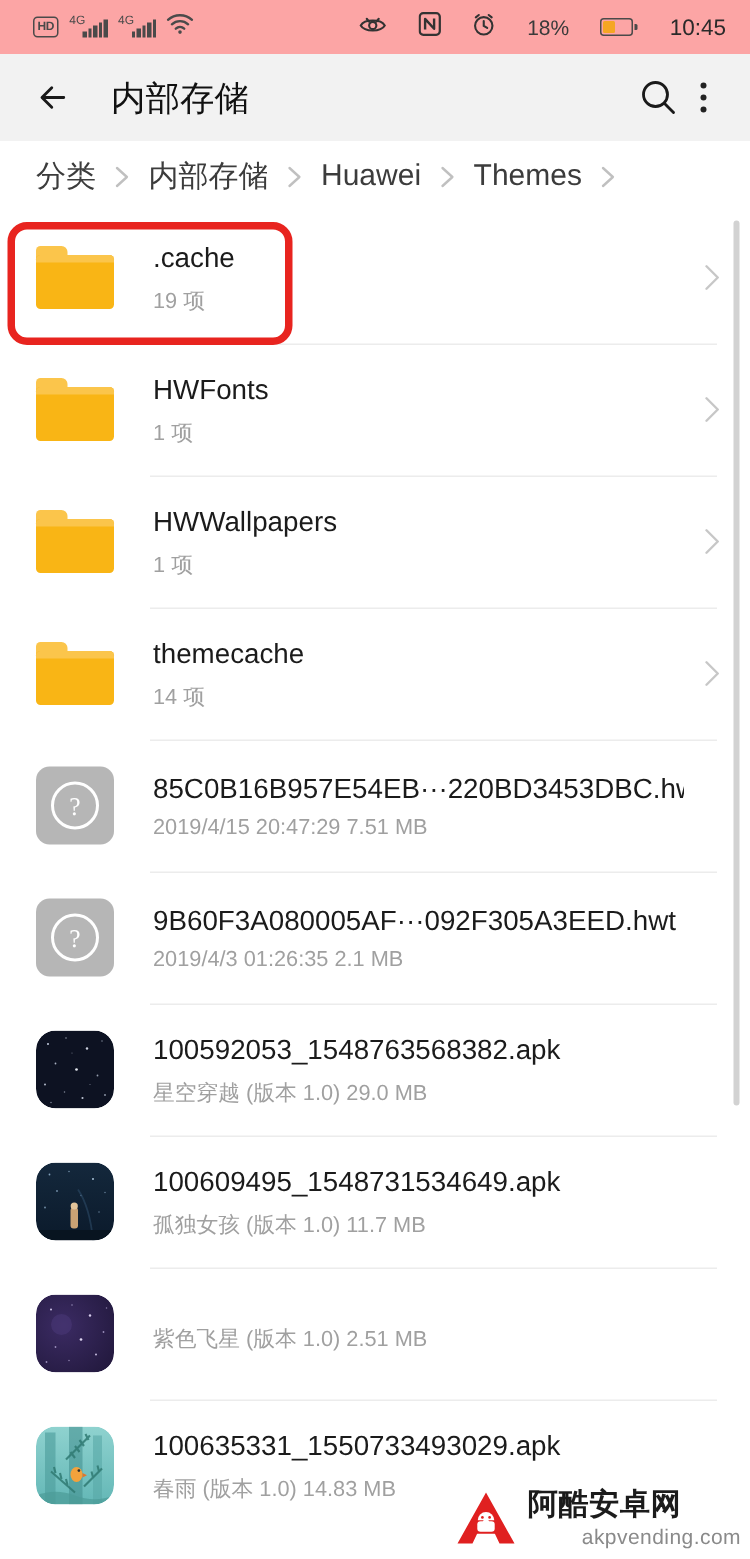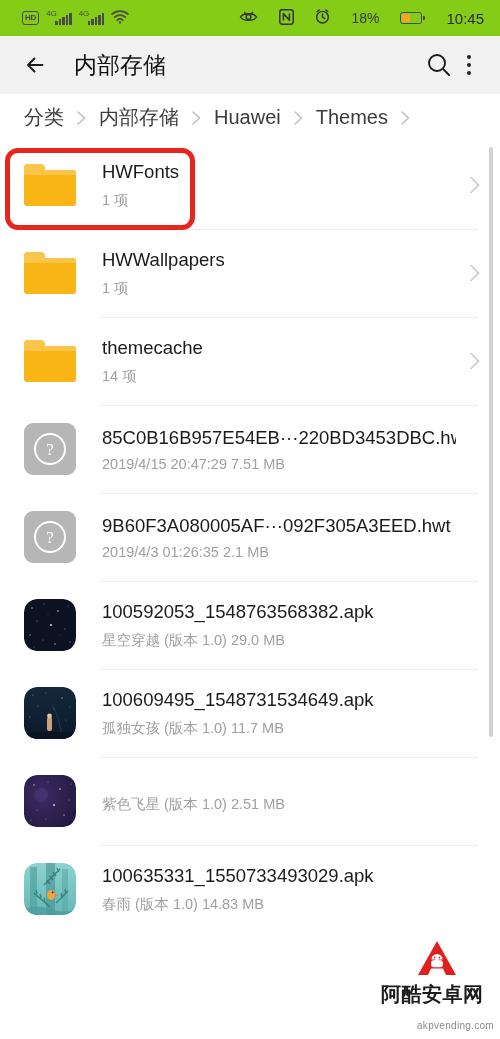--- a/index.html
+++ b/index.html
@@ -13,21 +13,21 @@
     font-family: "Liberation Sans", "DejaVu Sans", sans-serif;
     overflow: hidden;
     position: relative;
     color: #1a1a1a;
     -webkit-font-smoothing: antialiased;
   }
 
   
   .statusbar {
     height: 36px;
-    background: #84cc16;
+    background: #fca5a5;
     display: flex;
     align-items: center;
     justify-content: space-between;
     padding: 0 16px 0 22px;
     box-sizing: border-box;
     font-size: 15px;
     color: #3a3a3a;
   }
   .sb-left, .sb-right {
     display: flex;
@@ -301,34 +301,33 @@
 
   
   .watermark {
     position: absolute;
     right: 6px;
     bottom: 8px;
     display: flex;
     align-items: center;
     gap: 7px;
     z-index: 20;
-    flex-direction: column;
   }
   .wm-logo { width: 42px; height: 38px; flex: 0 0 auto; }
   .wm-text { line-height: 1; }
   .wm-cn {
     font-size: 20px;
     font-weight: bold;
     color: #1b1b1b;
     letter-spacing: 0.5px;
   }
   .wm-en {
-    font-size: 10px;
+    font-size: 14px;
     color: #8a8a8a;
-    margin-top: 17px;
+    margin-top: 4px;
     letter-spacing: 0.3px;
     padding-left: 36px;
   }
 </style>
 </head>
 <body>
 
 <div class="statusbar">
   <div class="sb-left">
     <span class="hd-badge">HD</span>
@@ -429,20 +428,36 @@
   </span>
   <span class="crumb last">Themes</span>
   <span class="crumb-sep">
     <svg width="11" height="16" viewBox="0 0 11 16">
         <path d="M2 2 L8.6 8 L2 14" fill="none" stroke="#c0c0c0" stroke-width="1.6" stroke-linecap="round" stroke-linejoin="round"></path>
       </svg>
   </span>
 </div>
 
 <div class="list" id="file-list">
+    <div class="row">
+      <span class="row-icon">
+        <span class="folder">
+          <span class="tab"></span>
+          <span class="body"></span>
+          <span class="lip"></span>
+        </span>
+      </span>
+      <span class="row-text">
+        <div class="row-title">.cache</div>
+        <div class="row-sub">19 项</div>
+      </span>
+      <span class="chevron"><svg width="22" height="22" viewBox="0 0 22 22">
+          <path d="M7 3.5 L14.5 11 L7 18.5" fill="none" stroke="#9a9a9a" stroke-width="1.6" stroke-linecap="round" stroke-linejoin="round"></path>
+        </svg></span>
+    </div>
     <div class="row">
       <span class="row-icon">
         <span class="folder">
           <span class="tab"></span>
           <span class="body"></span>
           <span class="lip"></span>
         </span>
       </span>
       <span class="row-text">
         <div class="row-title">HWFonts</div>

